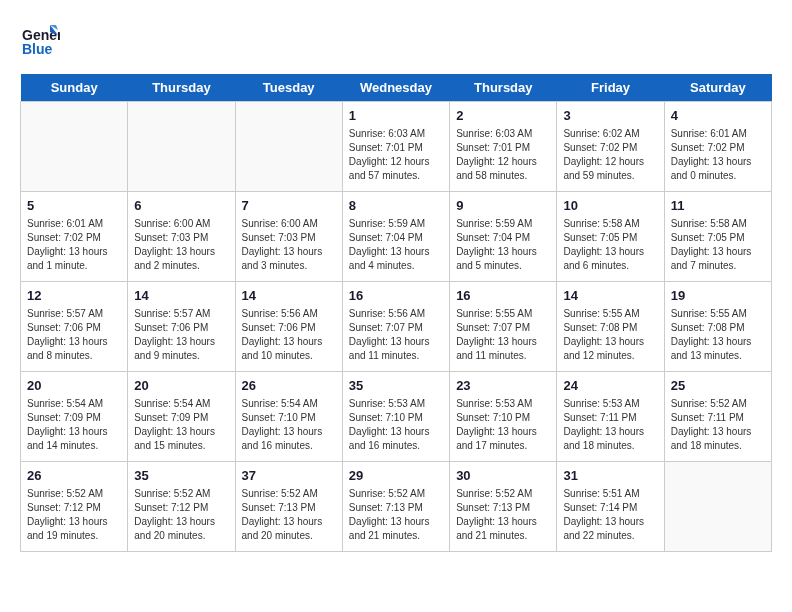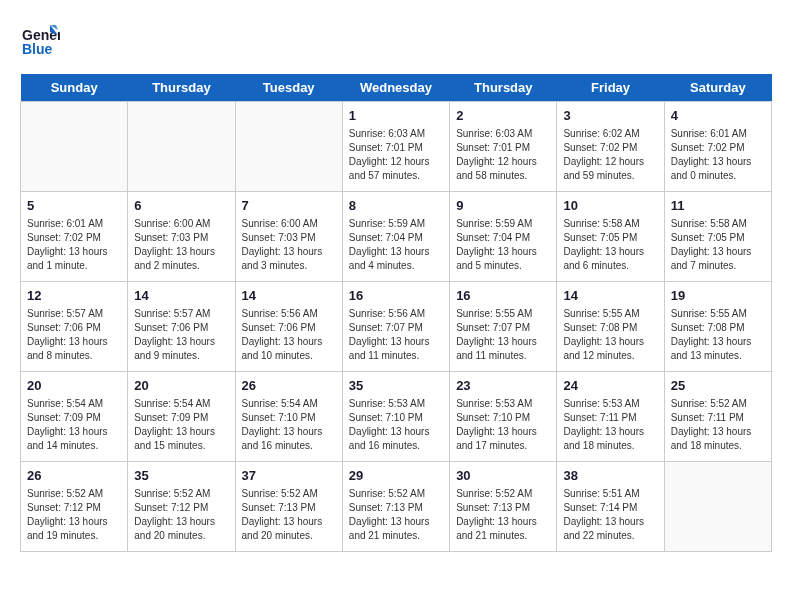--- a/index.html
+++ b/index.html
@@ -230,19 +230,19 @@
         </td>
         <td>
           <span class="day-number">29</span>
           <div class="day-info">Sunrise: 5:52 AM<br>Sunset: 7:13 PM<br>Daylight: 13 hours<br>and 21 minutes.</div>
         </td>
         <td>
           <span class="day-number">30</span>
           <div class="day-info">Sunrise: 5:52 AM<br>Sunset: 7:13 PM<br>Daylight: 13 hours<br>and 21 minutes.</div>
         </td>
         <td>
-          <span class="day-number">38</span>
+          <span class="day-number">31</span>
           <div class="day-info">Sunrise: 5:51 AM<br>Sunset: 7:14 PM<br>Daylight: 13 hours<br>and 22 minutes.</div>
         </td>
         <td class="empty"></td>
       </tr>
     </tbody>
 </table>
 
 </body></html>

